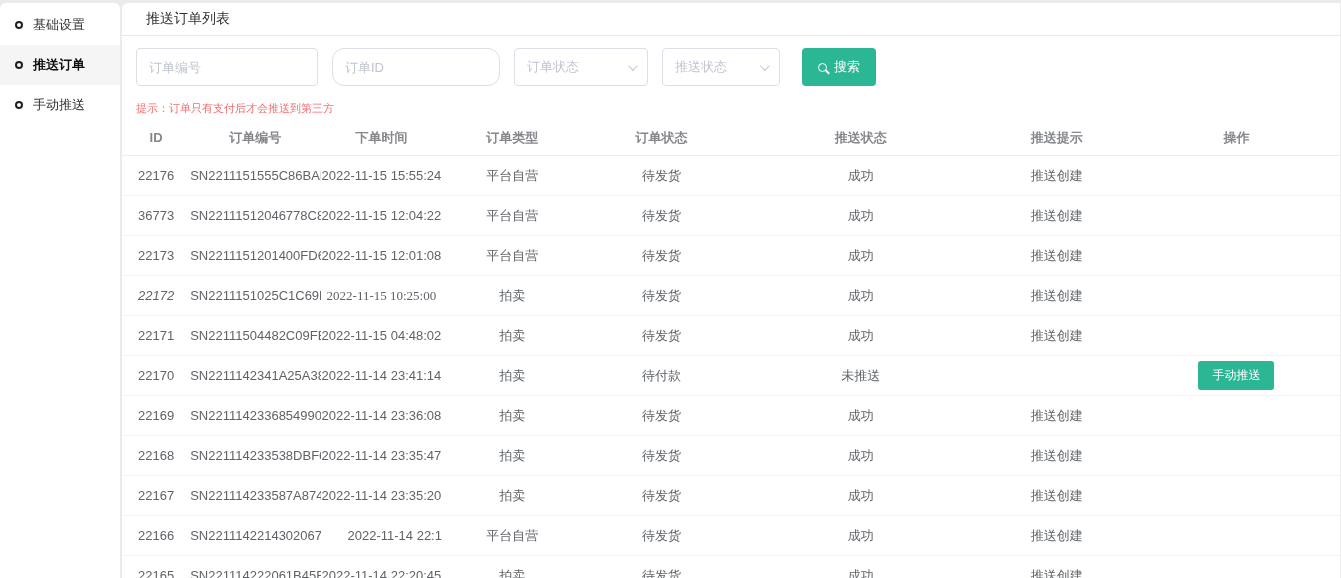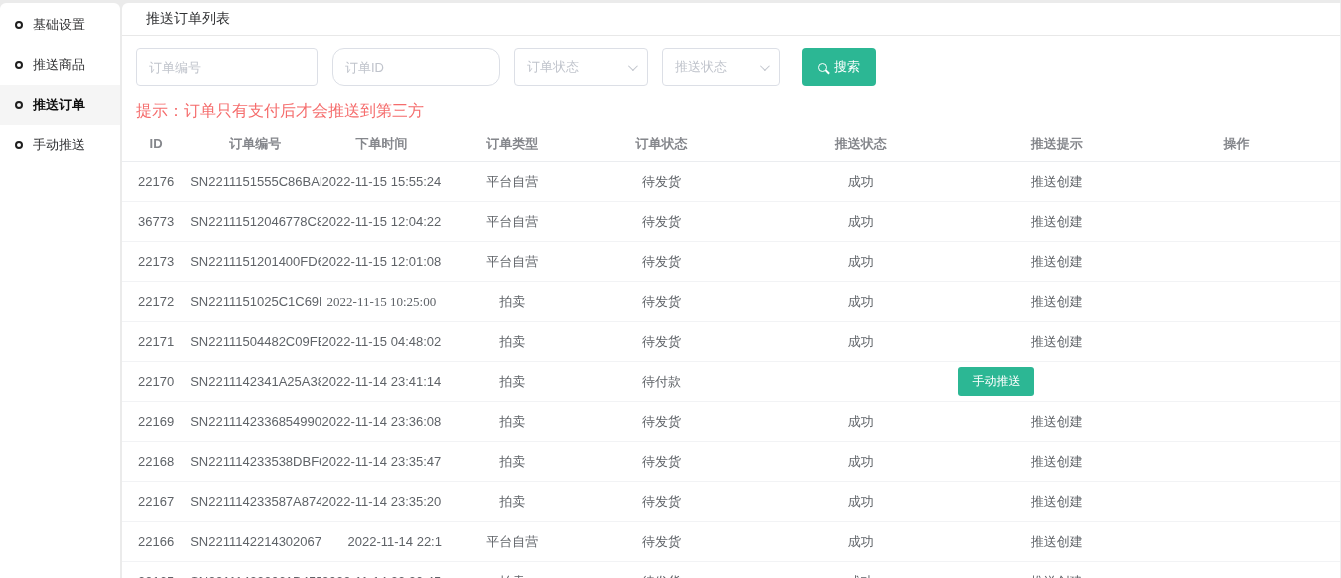--- a/index.html
+++ b/index.html
@@ -75,21 +75,21 @@
     width: 9px; height: 9px; border: 1.5px solid #fff; border-radius: 50%;
     position: relative; display: inline-block; flex: none;
   }
   .magnifier::after {
     content: ""; position: absolute; width: 5px; height: 1.5px;
     background: #fff; transform: rotate(45deg);
     right: -4px; bottom: -2px;
   }
 
   
-  .hint { margin: 15px 0 0 14px; color: #f56c6c; font-size: 16px; }
+  .hint { margin: 15px 0 0 14px; color: #f56c6c; font-size: 11px; }
 
   
   .orders-table { margin-top: 4px; }
   .thead {
     display: flex; align-items: center; height: 36px;
     border-bottom: 1px solid #ebedf0;
   }
   .th {
     font-size: 13px; font-weight: 700; color: #85878c;
     text-align: center; flex: none;
@@ -109,24 +109,20 @@
 </style>
 </head>
 <body>
 
 <div class="app">
 
   <aside class="sidebar">
       <div class="side-item">
         <span class="circle-icon"></span>
         <span>基础设置</span>
-      </div>
-      <div class="side-item">
-        <span class="circle-icon"></span>
-        <span>推送商品</span>
       </div>
       <div class="side-item active">
         <span class="circle-icon"></span>
         <span>推送订单</span>
       </div>
       <div class="side-item">
         <span class="circle-icon"></span>
         <span>手动推送</span>
       </div>
     </aside>
@@ -192,21 +188,21 @@
             <div class="td" style="width: 5.6%;">22173</div>
             <div class="td" style="width: 10.7%;">SN2211151201400FD6</div>
             <div class="td" style="width: 10%;">2022-11-15 12:01:08</div>
             <div class="td" style="width: 11.5%;">平台自营</div>
             <div class="td" style="width: 13%;">待发货</div>
             <div class="td" style="width: 19.7%;">成功</div>
             <div class="td" style="width: 12.5%;">推送创建</div>
             <div class="td" style="width: 17%;"></div>
           </div>
           <div class="tr">
-            <div class="td" style="width: 5.6%;">22172</div>
+            <div class="td" style="width: 5.6%; font-style: italic;">22172</div>
             <div class="td" style="width: 10.7%;">SN2211151025C1C69B</div>
             <div class="td" style="width: 10%; font-family: Liberation Serif, serif;">2022-11-15 10:25:00</div>
             <div class="td" style="width: 11.5%;">拍卖</div>
             <div class="td" style="width: 13%;">待发货</div>
             <div class="td" style="width: 19.7%;">成功</div>
             <div class="td" style="width: 12.5%;">推送创建</div>
             <div class="td" style="width: 17%;"></div>
           </div>
           <div class="tr">
             <div class="td" style="width: 5.6%;">22171</div>
@@ -217,20 +213,21 @@
             <div class="td" style="width: 19.7%;">成功</div>
             <div class="td" style="width: 12.5%;">推送创建</div>
             <div class="td" style="width: 17%;"></div>
           </div>
           <div class="tr">
             <div class="td" style="width: 5.6%;">22170</div>
             <div class="td" style="width: 10.7%;">SN2211142341A25A38</div>
             <div class="td" style="width: 10%;">2022-11-14 23:41:14</div>
             <div class="td" style="width: 11.5%;">拍卖</div>
             <div class="td" style="width: 13%;">待付款</div>
+            <div class="td" style="width: 19.7%;">未推送</div>
             <div class="td" style="width: 12.5%;"></div>
             <div class="td" style="width: 17%;"><button class="manual-push-btn">手动推送</button></div>
           </div>
           <div class="tr">
             <div class="td" style="width: 5.6%;">22169</div>
             <div class="td" style="width: 10.7%;">SN2211142336854990</div>
             <div class="td" style="width: 10%;">2022-11-14 23:36:08</div>
             <div class="td" style="width: 11.5%;">拍卖</div>
             <div class="td" style="width: 13%;">待发货</div>
             <div class="td" style="width: 19.7%;">成功</div>

